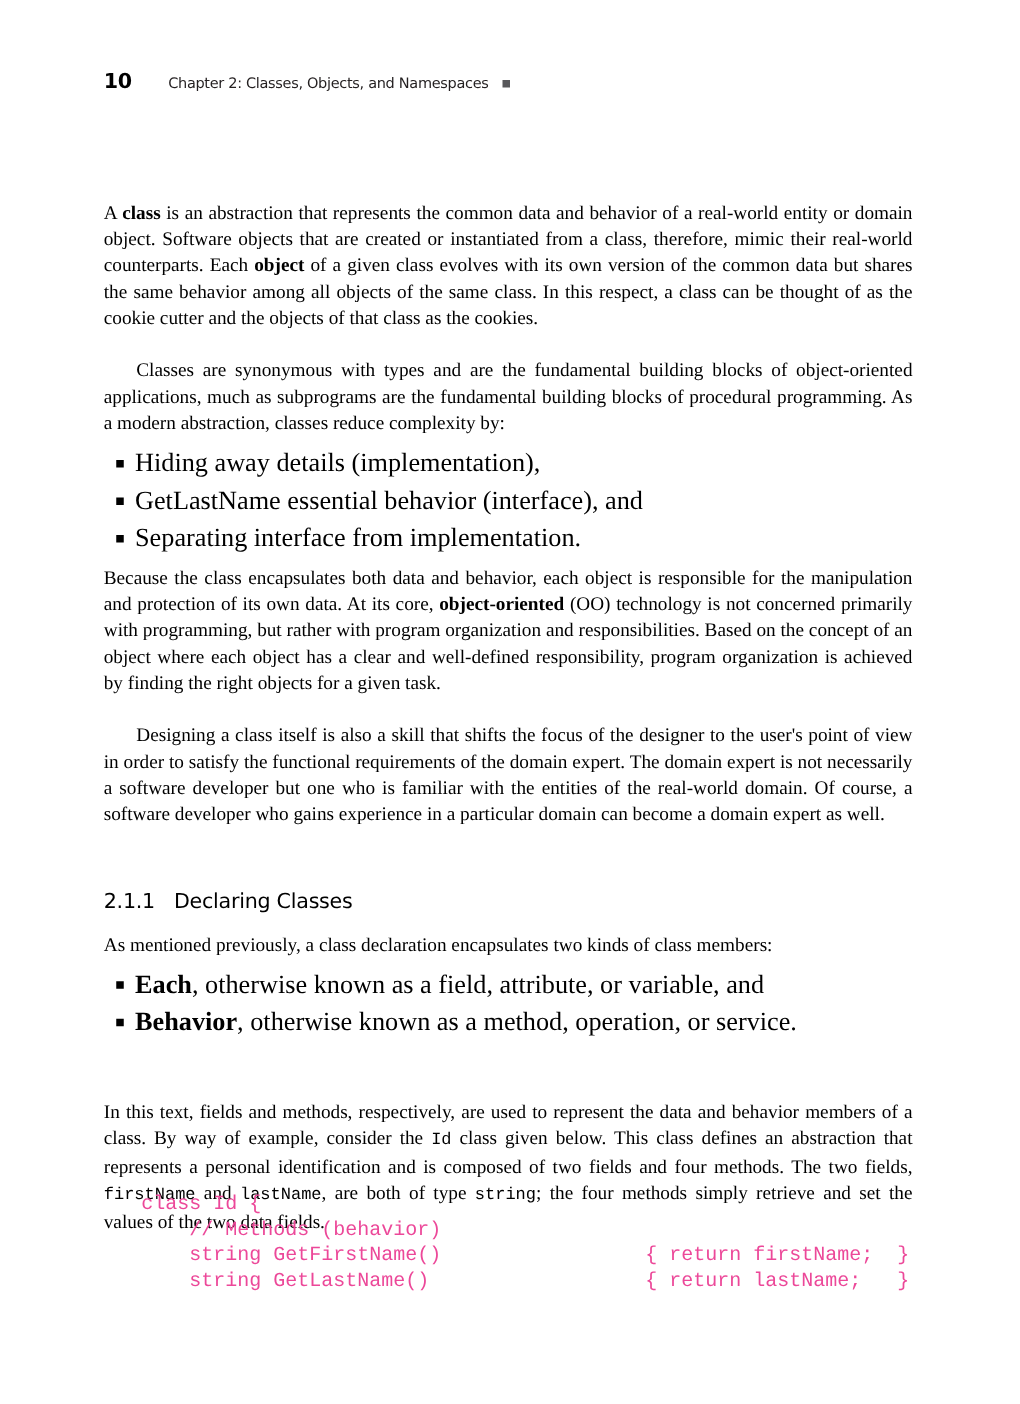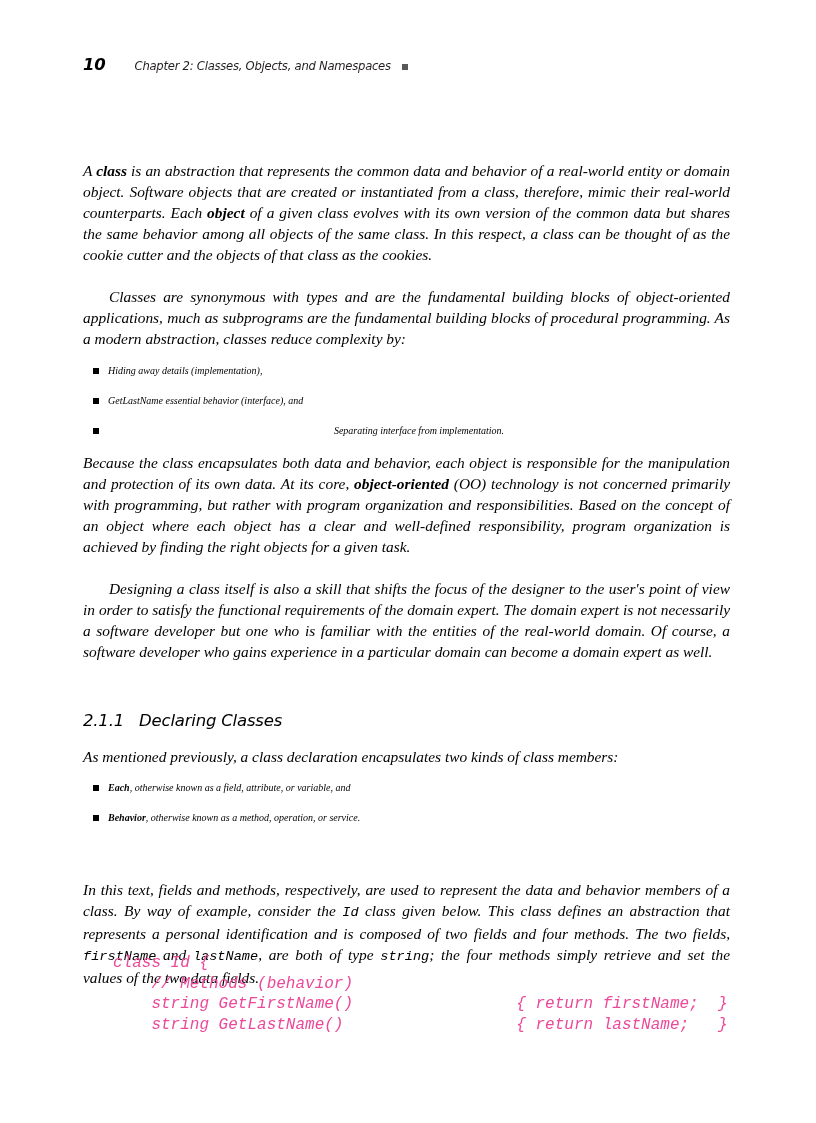--- a/index.html
+++ b/index.html
@@ -14,21 +14,20 @@
     color: #000000;
     overflow: hidden;
     position: relative;
   }
   .page {
     width: 816px;
     height: 886px;
     box-sizing: border-box;
     padding: 0;
     position: relative;
-    font-style: italic;
   }
   .content {
     position: absolute;
     left: 83px;
     top: 0;
     width: 647px;
   }
 
   
   .running-head {
@@ -111,21 +110,21 @@
   
   ul.bullets {
     list-style: none;
     margin: 0;
     padding: 0;
   }
   ul.bullets li {
     position: relative;
     padding-left: 25px;
     font-family: "Liberation Serif", serif;
-    font-size: 10px;
+    font-size: 21px;
     line-height: 21px;
   }
   ul.bullets li .sq {
     position: absolute;
     left: 10px;
     top: 8px;
     width: 5.5px;
     height: 5.5px;
     background: #000;
   }
@@ -162,21 +161,21 @@
     </div>
 
     <div class="blk" style="top:286px;">
       <p class="body indent">Classes are synonymous with types and are the fundamental building blocks of object-oriented applications, much as subprograms are the fundamental building blocks of procedural programming. As a modern abstraction, classes reduce complexity by:</p>
     </div>
 
     <div class="blk" style="top:360px;">
       <ul class="bullets">
         <li><span class="sq"></span><span>Hiding away details (implementation),</span></li>
         <li style="margin-top:9px;"><span class="sq"></span><span>GetLastName essential behavior (interface), and</span></li>
-        <li style="margin-top:9px;text-align:center;"><span class="sq"></span><span>Separating interface from implementation.</span></li>
+        <li style="margin-top:9px;"><span class="sq"></span><span>Separating interface from implementation.</span></li>
       </ul>
     </div>
 
     <div class="blk" style="top:452px;">
       <p class="body"><span>Because the class encapsulates both data and behavior, each object is responsible for the manipulation and protection of its own data. At its core, </span><b>object-oriented</b><span> (OO) technology is not concerned primarily with programming, but rather with program organization and responsibilities. Based on the concept of an object where each object has a clear and well-defined responsibility, program organization is achieved by finding the right objects for a given task.</span></p>
     </div>
 
     <div class="blk" style="top:578px;">
       <p class="body indent">Designing a class itself is also a skill that shifts the focus of the designer to the user's point of view in order to satisfy the functional requirements of the domain expert. The domain expert is not necessarily a software developer but one who is familiar with the entities of the real-world domain. Of course, a software developer who gains experience in a particular domain can become a domain expert as well.</p>
     </div>

